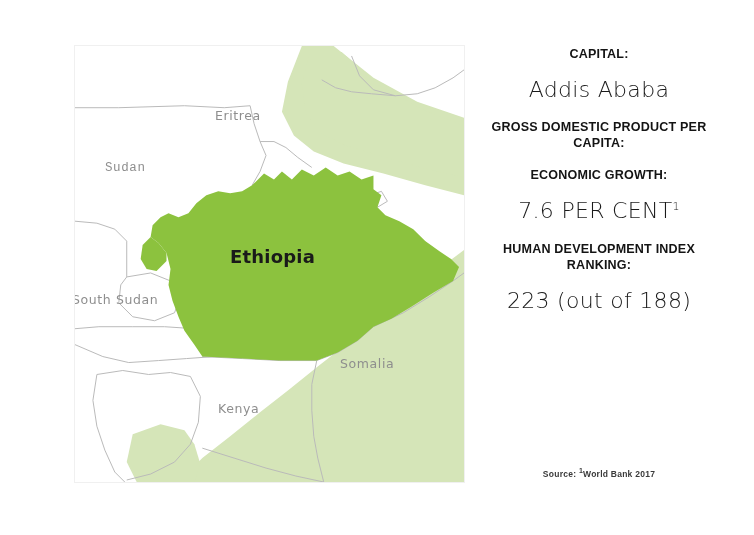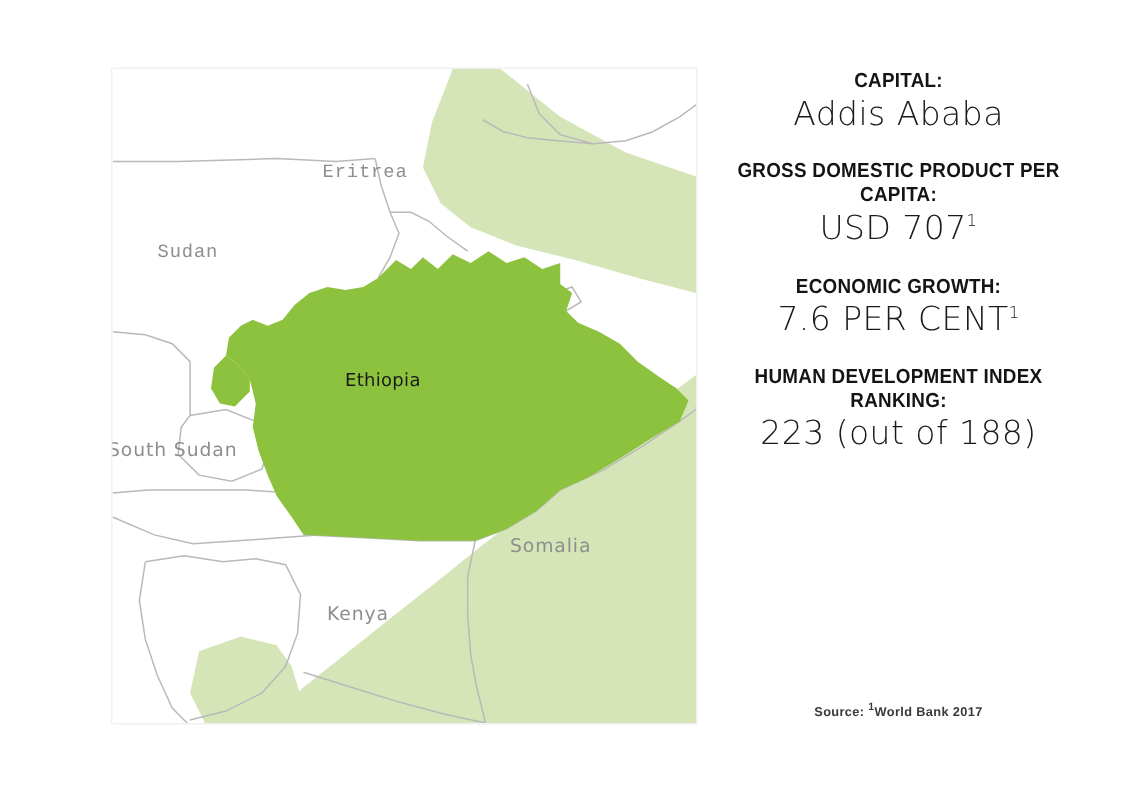--- a/index.html
+++ b/index.html
@@ -40,22 +40,22 @@
     position: absolute;
     font-family: "DejaVu Sans", sans-serif;
     font-size: 12.5px;
     color: #8e8e8e;
     letter-spacing: 0.6px;
     white-space: nowrap;
     pointer-events: none;
   }
   .map-label.primary {
     color: #1a1a1a;
-    font-weight: normal;
-    font-size: 12px;
+    font-weight: bold;
+    font-size: 18px;
     letter-spacing: 0.2px;
   }
 
   
   #fact-panel {
     position: absolute;
     left: 476px;
     top: 46px;
     width: 246px;
     text-align: center;
@@ -72,21 +72,21 @@
     line-height: 1.18;
     transform: scaleX(0.93);
     transform-origin: center;
   }
   .fact-value {
     font-family: "DejaVu Sans", sans-serif;
     font-weight: 300;
     font-size: 22px;
     color: #1a1a1a;
     line-height: 1.25;
-    margin-top: 1px;
+    margin-top: 14px;
     letter-spacing: 0.3px;
   }
   .fact-value sup {
     font-size: 11px;
     vertical-align: super;
     line-height: 0;
   }
 
   #source-note {
     position: absolute;
@@ -178,38 +178,37 @@
                L206,316 L168,314 L128,312 L120,300 L110,286 L104,272
                L98,256 L94,240 L96,224 L92,208 L84,198 L76,192
                L78,180 L86,172 L94,168 L104,172 L114,168 L122,158
                L132,150 L144,146 L156,148 L168,146 Z" fill="#8cc23e"></path>
 
       <path d="M76,192 L68,200 L66,214 L72,224 L82,226 L92,216 L92,208 L84,198 Z" fill="#8cc23e"></path>
     </g>
   </svg>
 
   <div class="map-label" style="left:30px; top:115px;font-family:Liberation Mono, monospace;">Sudan</div>
-  <div class="map-label" style="left:140px; top:62px;font-family:Liberation Mono, monospace;">Eritrea</div>
+  <div class="map-label" style="left:140px; top:62px;">Eritrea</div>
   <div class="map-label" style="left:-3px; top:246px;">South Sudan</div>
   <div class="map-label primary" style="left:155px; top:200px;">Ethiopia</div>
   <div class="map-label" style="left:265px; top:310px;text-align:right;">Somalia</div>
   <div class="map-label" style="left:143px; top:355px;">Kenya</div>
 </div>
 
 <div id="fact-panel">
 
   <div class="fact-block">
     <div class="fact-label">CAPITAL:</div>
     <div class="fact-value"><span>Addis Ababa</span></div>
   </div>
 
 
   <div class="fact-block">
     <div class="fact-label">GROSS DOMESTIC PRODUCT PER CAPITA:</div>
-    <div class="fact-value"><span>USD 707</span><sup>1</sup></div>
   </div>
 
   <div class="fact-block">
     <div class="fact-label">ECONOMIC GROWTH:</div>
     <div class="fact-value"><span>7.6 PER CENT</span><sup>1</sup></div>
   </div>
 
   <div class="fact-block">
     <div class="fact-label">HUMAN DEVELOPMENT INDEX RANKING:</div>
     <div class="fact-value"><span>223 (out of 188)</span></div>

